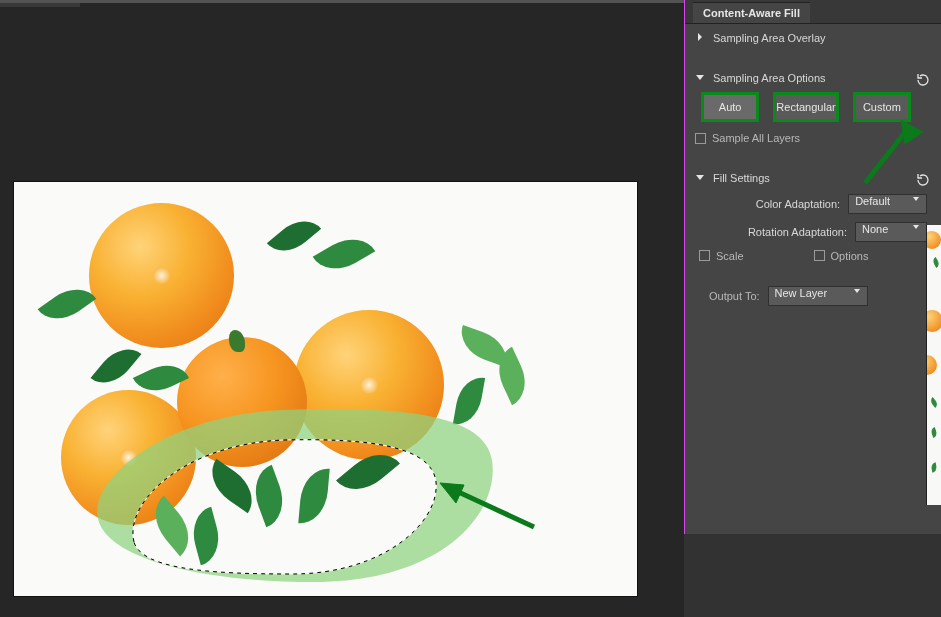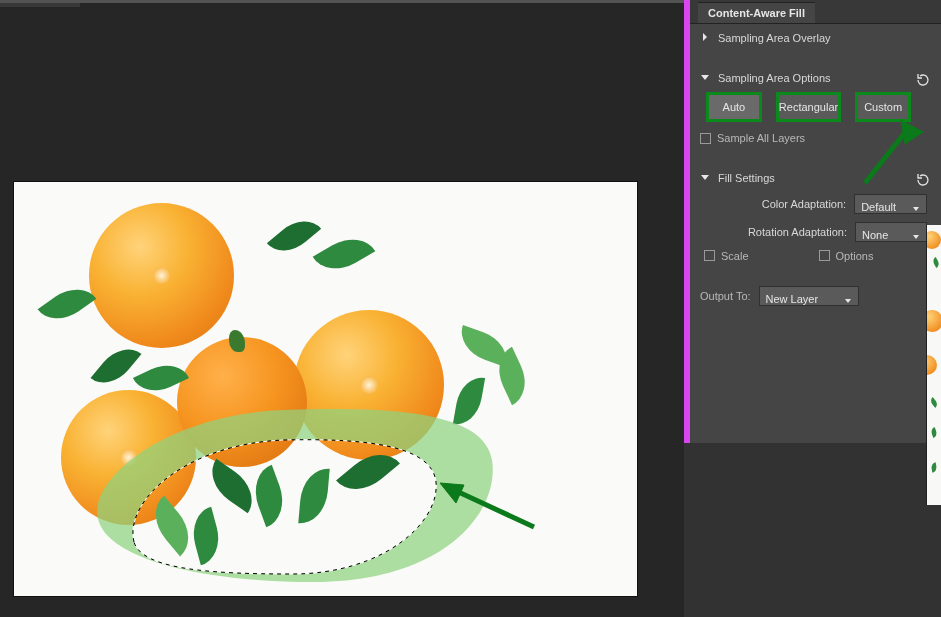--- a/index.html
+++ b/index.html
@@ -12,40 +12,40 @@
   .orange { position: absolute; border-radius: 50%; background: radial-gradient(circle at 35% 30%, #ffd37a 0%, #f9b233 35%, #f08a1c 70%, #d9730b 100%); }
   .orange::after { content:""; position:absolute; left:44%; top:44%; width:12%; height:12%; border-radius:50%; background: radial-gradient(circle,#fff3d8 0%, #f9b94d 70%); }
   .orange.whole { background: radial-gradient(circle at 35% 30%, #ffb04a 0%, #f6941f 45%, #e07612 85%); }
   .orange.whole::after { display:none; }
   .leaf { position:absolute; width:60px; height:28px; background:#2e8a3e; border-radius: 0 60% 0 60% / 0 100% 0 100%; transform-origin:center; }
   .leaf.light { background:#5bb05b; }
   .leaf.dark { background:#1f6e31; }
   .green-overlay { position:absolute; }
   .selection-path { position:absolute; }
   .arrow-anno { position:absolute; stroke:#0a7a1a; fill:#0a7a1a; }
-  .right-panel { position:absolute; left:684px; top:0; width:257px; height:443px; background:#454545; border-left:6px solid #d946ef; color:#e6e6e6; font-size:11px; }
+  .right-panel { position:absolute; left:684px; top:0; width:257px; height:534px; background:#454545; border-left:1px solid #d946ef; color:#e6e6e6; font-size:11px; }
   .panel-tab { height:24px; background:#383838; display:flex; align-items:center; padding:0 10px; border-bottom:1px solid #222;}
   .panel-tab span { background:#454545; padding:4px 10px; margin:-4px 0 -5px -2px; border-top:1px solid #222; font-weight:600; font-size:11px;}
   .section { padding: 8px 0 10px 0; border-bottom: none; }
   .section-header { display:flex; gap:8px; padding:0 10px 8px 10px; position:relative; height:22px;}
   .chev { width:10px; height:10px; display:inline-block;}
   .chev svg { width:10px; height:10px; fill:#e6e6e6; }
   .reset-icon { position:absolute; right:10px; top:0; width:16px; height:16px; }
   .reset-icon svg { width:16px; height:16px; fill:none; stroke:#e6e6e6; stroke-width:1.3; }
   .row { padding: 0 10px; display:flex; align-items:center; gap:6px; margin-bottom:10px;}
   .btn-group { display:flex; gap:18px; padding:0 32px 12px 18px;}
   .mode-btn { flex:1; text-align:center; padding:6px 0; background:#5a5a5a; color:#e6e6e6; border:1px solid #303030; font-size:11px; cursor:pointer;}
   .mode-btn.sel { background:#6a6a6a; }
   .anno-box { outline:3px solid #0a8a1a; outline-offset:-1px; }
   .checkbox { width:11px; height:11px; border:1px solid #9a9a9a; background:#454545; display:inline-block; }
   .label { color:#d8d8d8; font-size:11px; }
   .label.dim { color:#b8b8b8; }
   .field-row { display:flex; align-items:center; justify-content:flex-end; gap:8px; padding:0 14px 8px 14px; font-size:11px;}
   .field-row .lbl { color:#d8d8d8; width:115px; text-align:right; }
-  .select { background:#5a5a5a; border:1px solid #303030; color:#e6e6e6; height:20px; font-size:11px; padding:0 6px; display:flex; align-items:flex-end; justify-content:space-between; gap:16px; min-width:72px;}
+  .select { background:#5a5a5a; border:1px solid #303030; color:#e6e6e6; height:20px; font-size:11px; padding:0 6px; display:flex; align-items:flex-start; justify-content:space-between; gap:22px; min-width:72px;}
   .select svg { width:8px; height:8px; fill:#e6e6e6; }
   .checks { display:flex; gap:70px; padding:0 14px 6px 14px;}
   .checks .grp { display:flex; gap:6px;}
   .preview-strip { position:absolute; right:0; top:225px; width:15px; height:280px; background:#f8f8f6; overflow:hidden; border-left:1px solid #222;}
   .mini-orange { position:absolute; border-radius:50%; background:radial-gradient(circle at 35% 30%,#ffd37a,#f08a1c 80%); }
   .mini-leaf { position:absolute; width:10px; height:5px; background:#2e8a3e; border-radius:0 60% 0 60%/0 100% 0 100%; }
 </style>
 </head>
 <body>
 
@@ -169,21 +169,21 @@
         <span class="label dim">Scale</span>
       </div>
       <div class="grp">
         <span class="checkbox"></span>
         <span class="label dim">Options</span>
       </div>
     </div>
   </div>
 
   <div class="section">
-    <div class="field-row" style="justify-content:flex-start; padding-left:10px;">
+    <div class="field-row" style="justify-content:flex-start; padding-left:24px;">
       <span class="label dim" style="width:auto;">Output To:</span>
       <div class="select" style="min-width:100px;">
         <span>New Layer</span>
         <svg viewBox="0 0 8 8">
             <path d="M1 2 L7 2 L4 6 Z"></path>
           </svg>
       </div>
     </div>
   </div>
 

